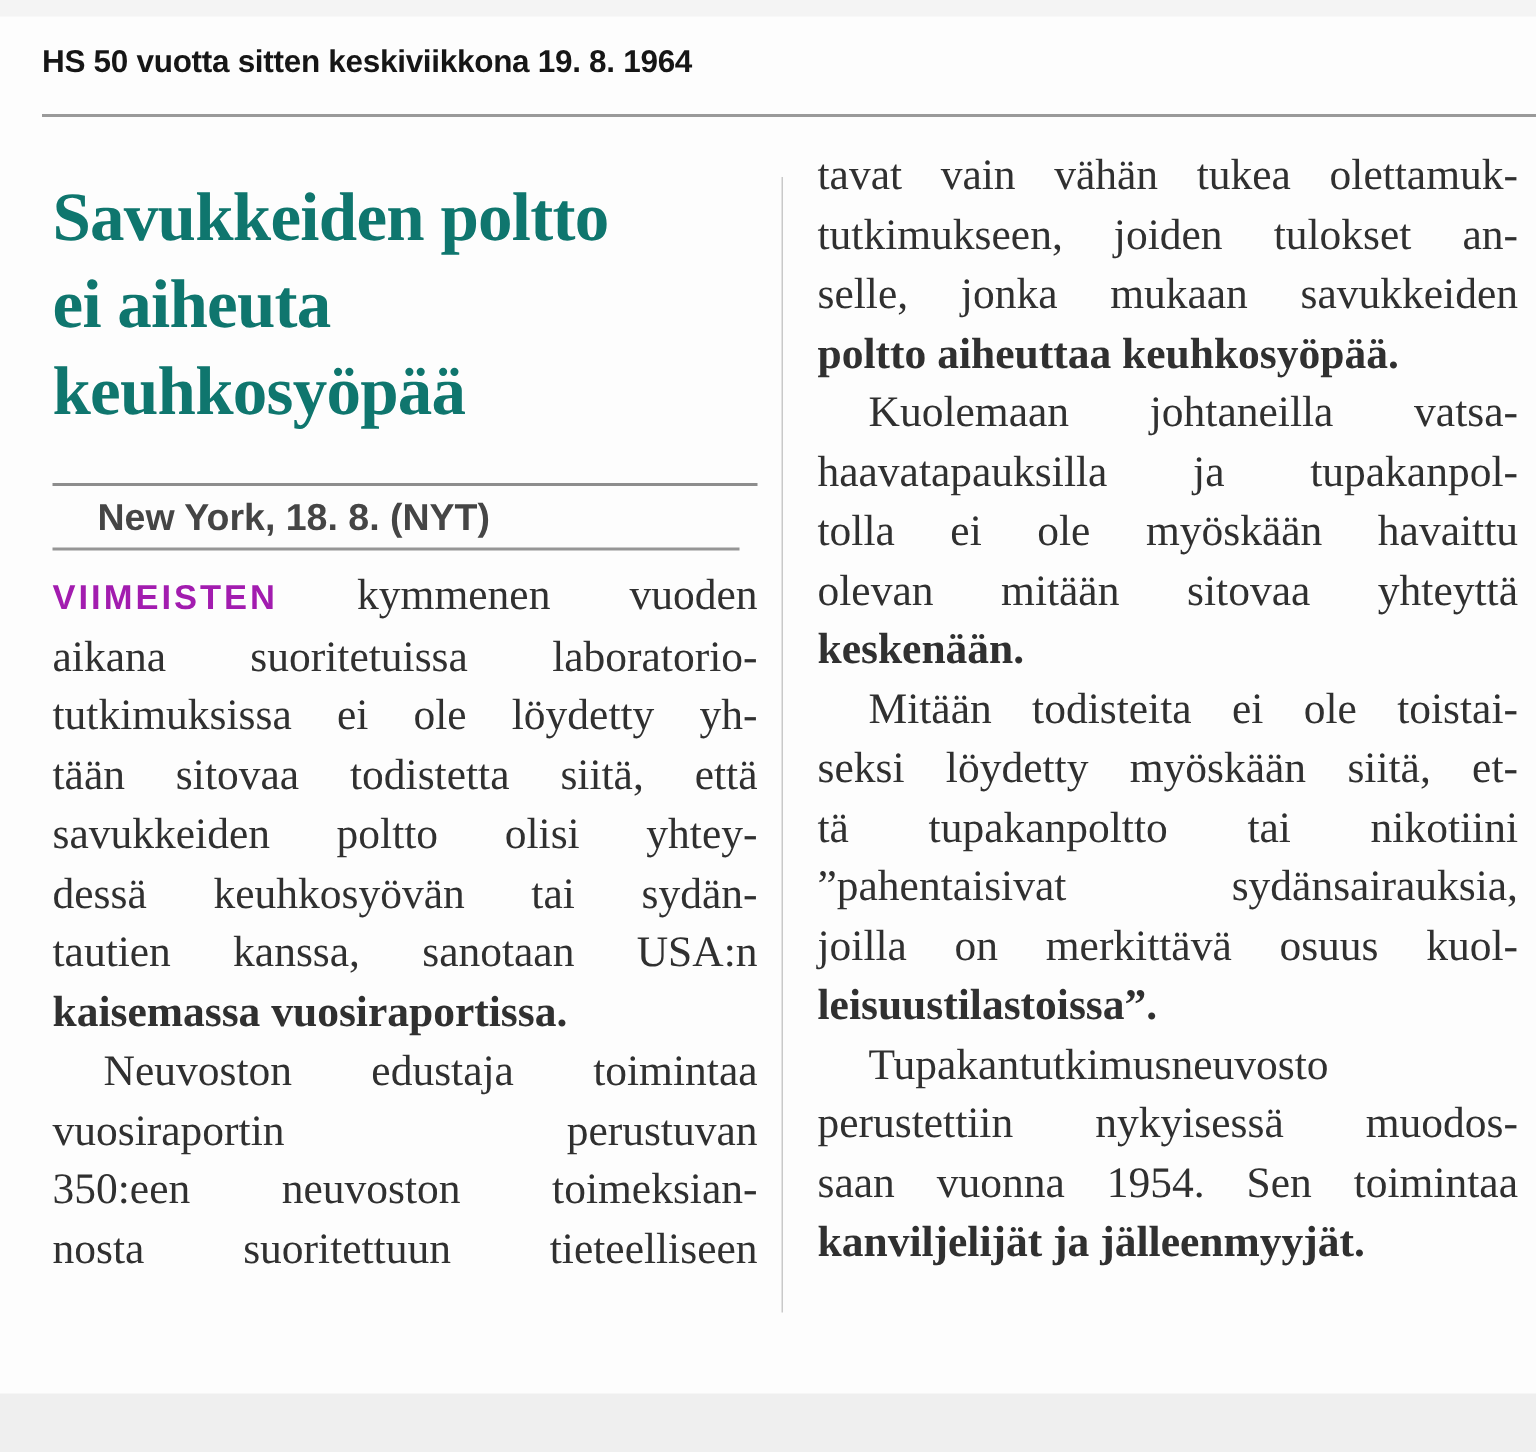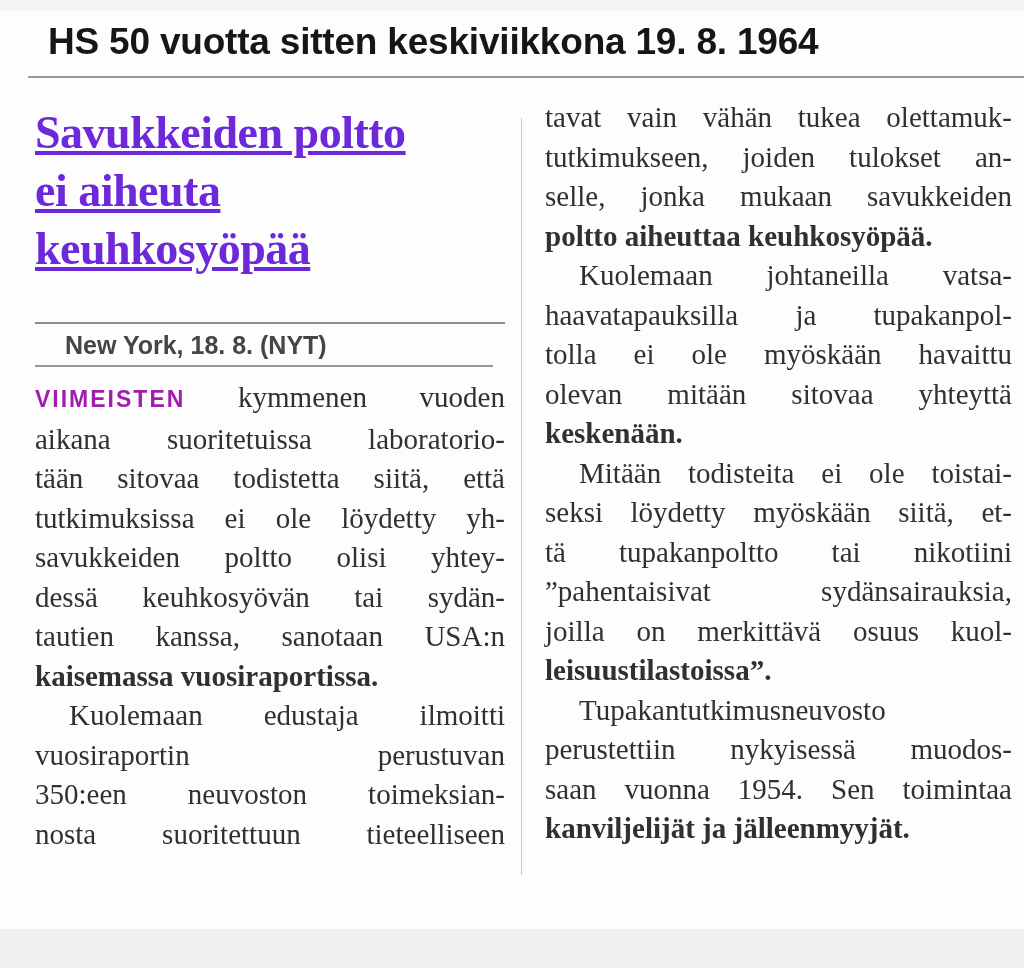--- a/index.html
+++ b/index.html
@@ -14,43 +14,43 @@
   }
   .top-strip {
     position: absolute; left: 0; top: 0; width: 1024px; height: 11px;
     background: #f4f4f4;
   }
   .bottom-band {
     position: absolute; left: 0; top: 929px; width: 1024px; height: 39px;
     background: #efefef;
   }
   .masthead-title {
-    position: absolute; left: 48px; top: 24px; width: 960px;
+    position: absolute; left: 28px; top: 24px; width: 960px;
     font-family: "Liberation Sans", sans-serif;
-    font-weight: 700; font-size: 37px; line-height: 36px;
+    font-weight: 700; font-size: 21px; line-height: 36px;
     color: #161616; letter-spacing: -0.2px;
   }
   .header-rule {
     position: absolute; left: 28px; top: 76px; width: 996px; height: 2px;
     background: #9a9a9a;
   }
   .left-col {
     position: absolute; left: 35px; top: 0; width: 470px; height: 920px;
   }
   .right-col {
     position: absolute; left: 545px; top: 0; width: 467px; height: 920px;
   }
   .column-divider {
     position: absolute; left: 521px; top: 118px; width: 1px; height: 757px;
     background: #c9c9c9;
   }
   .headline {
-    position: absolute; left: 0; top: 104px; width: 470px;
+    position: absolute; left: 0; top: 116px; width: 470px;
     font-weight: 700; font-size: 46px; line-height: 58px;
-    color: #6d28d9; letter-spacing: -0.5px; text-decoration: underline;
+    color: #0f766e; letter-spacing: -0.5px;
   }
   .dateline-rule-top {
     position: absolute; left: 0; top: 322px; width: 470px; height: 2px;
     background: #8d8d8d;
   }
   .dateline {
     position: absolute; left: 2px; top: 330px; width: 468px;
     font-family: "Liberation Sans", sans-serif;
     font-weight: 600; font-size: 25px; line-height: 30px;
     color: #454545;
@@ -97,29 +97,29 @@
       <div>ei aiheuta</div>
       <div>keuhkosyöpää</div>
     </div>
     <div class="dateline-rule-top"></div>
     <div class="dateline">New York, 18. 8. (NYT)</div>
     <div class="dateline-rule-bottom"></div>
     <div class="body-text" id="left-body">
         <div>
           <div class="bline"><span class="lead">VIIMEISTEN</span> kymmenen vuoden</div>
           <div class="bline">aikana suoritetuissa laboratorio-</div>
+          <div class="bline">tutkimuksissa ei ole löydetty yh-</div>
           <div class="bline">tään sitovaa todistetta siitä, että</div>
-          <div class="bline">tutkimuksissa ei ole löydetty yh-</div>
           <div class="bline">savukkeiden poltto olisi yhtey-</div>
           <div class="bline">dessä keuhkosyövän tai sydän-</div>
           <div class="bline">tautien kanssa, sanotaan USA:n</div>
           <div class="bline lastline">kaisemassa vuosiraportissa.</div>
         </div>
         <div>
-          <div class="bline indent">Kuolemaan edustaja ilmoitti</div>
+          <div class="bline indent">Neuvoston edustaja toimintaa</div>
           <div class="bline">vuosiraportin perustuvan</div>
           <div class="bline">350:een neuvoston toimeksian-</div>
           <div class="bline">nosta suoritettuun tieteelliseen</div>
         </div>
       </div>
   </div>
 
   <div class="column-divider"></div>
 
   <div class="right-col">

